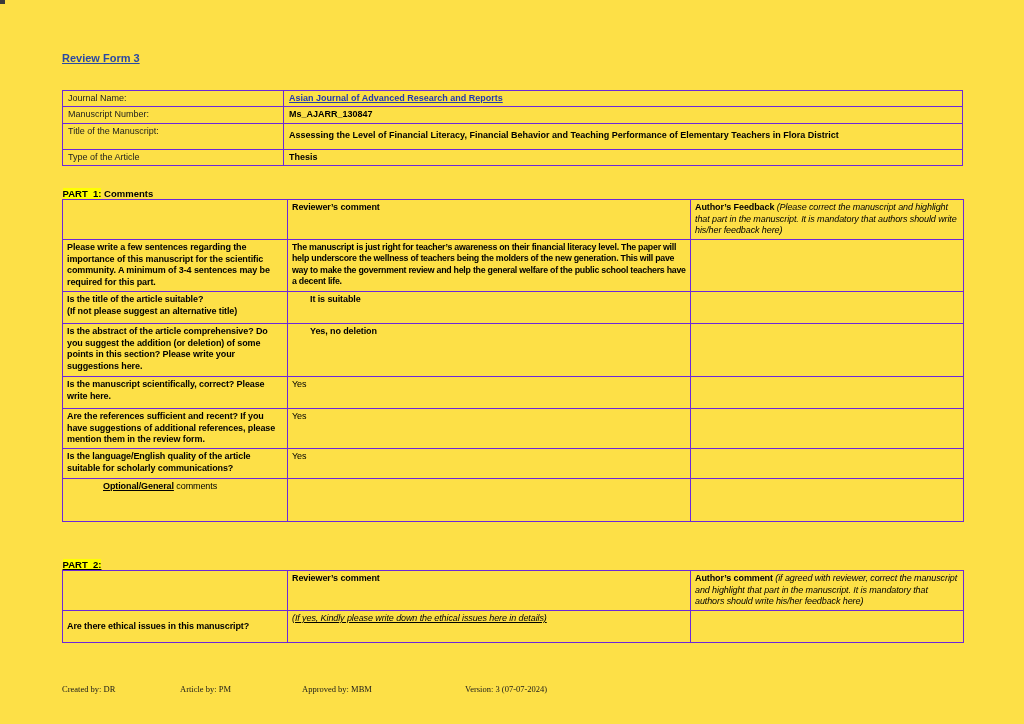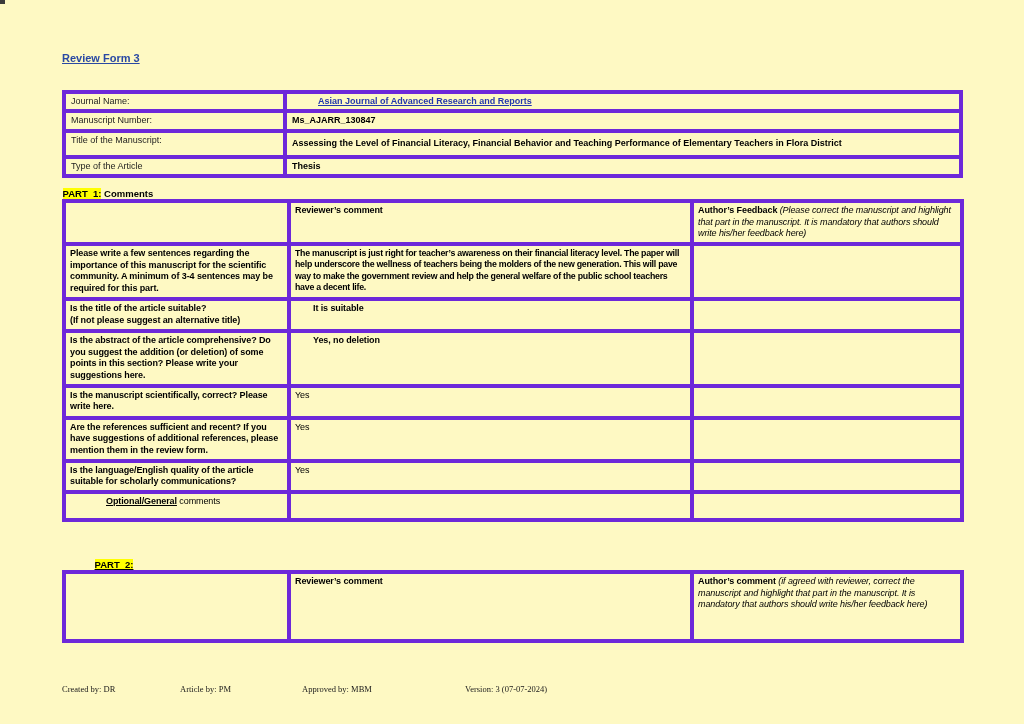--- a/index.html
+++ b/index.html
@@ -1,40 +1,40 @@
 <!DOCTYPE html>
 <html><head>
 <meta charset="utf-8">
 <style>
   html,body{margin:0;padding:0;}
   body{width:1024px;height:724px;background:#ffffff;overflow:hidden;}
-  .page{position:relative;width:1024px;height:724px;background:#fef9c3;
+  .page{position:relative;width:1024px;height:724px;background:#fde047;
         font-family:"Liberation Sans","DejaVu Sans",sans-serif;color:#000;}
 
   .corner-artifact{position:absolute;left:0;top:0;width:5px;height:4px;background:#3a3a3a;}
 
   .doc-title{position:absolute;left:62px;top:52px;font-size:11px;font-weight:bold;
              color:#2a49a3;text-decoration:underline;}
 
   table{border-collapse:collapse;table-layout:fixed;}
-  td{border:4px solid #6d28d9;vertical-align:top;overflow:hidden;}
+  td{border:1px solid #6d28d9;vertical-align:top;overflow:hidden;}
 
   
   .header-table{position:absolute;left:62px;top:90px;width:901px;height:72px;font-size:9px;line-height:1.25;}
   .header-table td{padding:2px 5px;}
   .lbl{color:#1d1d1d;font-weight:normal;}
   .val{font-weight:bold;}
-  .journal-link{color:#2338ae;font-weight:bold;text-decoration:underline;cursor:pointer;margin-left:26px;}
+  .journal-link{color:#2338ae;font-weight:bold;text-decoration:underline;cursor:pointer;}
   .title-value-cell{vertical-align:middle;}
   .hr-r1{height:16px;}.hr-r2{height:14px;}.hr-r3{height:26px;}
 
   
   .section-heading{position:absolute;left:52px;font-size:9.5px;font-weight:bold;white-space:pre;}
   .hl{background:#ffff00;white-space:pre;}
-  .hl-underline{text-decoration:underline;margin-left:32px;}
+  .hl-underline{text-decoration:underline;}
 
   
   .part1-table{position:absolute;left:62px;top:199px;width:902px;height:323px;
                font-size:9px;line-height:1.3;letter-spacing:-0.1px;}
   .part1-table td{padding:2px 4px;}
   .q{font-weight:bold;padding-left:15px;white-space:pre-wrap;}
   .opt-cell{font-size:9px;}
   .opt-bold{font-weight:bold;text-decoration:underline;margin-left:36px;}
   .hdr-bold{font-weight:bold;margin-top:11px;}
   .hdr-italic{font-style:italic;font-weight:normal;}
@@ -157,20 +157,25 @@
         <col style="width:225px">
         <col style="width:403px">
         <col>
       </colgroup>
     <tbody>
         <tr class="p2-hdr">
       <td></td>
       <td class="hdr-bold">Reviewer’s comment</td>
       <td><span class="hdr-bold">Author’s comment </span><span class="hdr-italic">(if agreed with reviewer, correct the manuscript and highlight that part in the manuscript. It is mandatory that authors should write his/her feedback here)</span></td>
     </tr>
+    <tr>
+      <td class="ethics-q">Are there ethical issues in this manuscript?</td>
+      <td><span class="ethics-note">(If yes, Kindly please write down the ethical issues here in details)</span></td>
+      <td></td>
+    </tr>
   </tbody>
     </table>
 
   <div class="footer-item f1">Created by: DR</div>
   <div class="footer-item f2">Article by: PM</div>
   <div class="footer-item f3">Approved by: MBM</div>
   <div class="footer-item f4">Version: 3 (07-07-2024)</div>
 
 </div>
 

